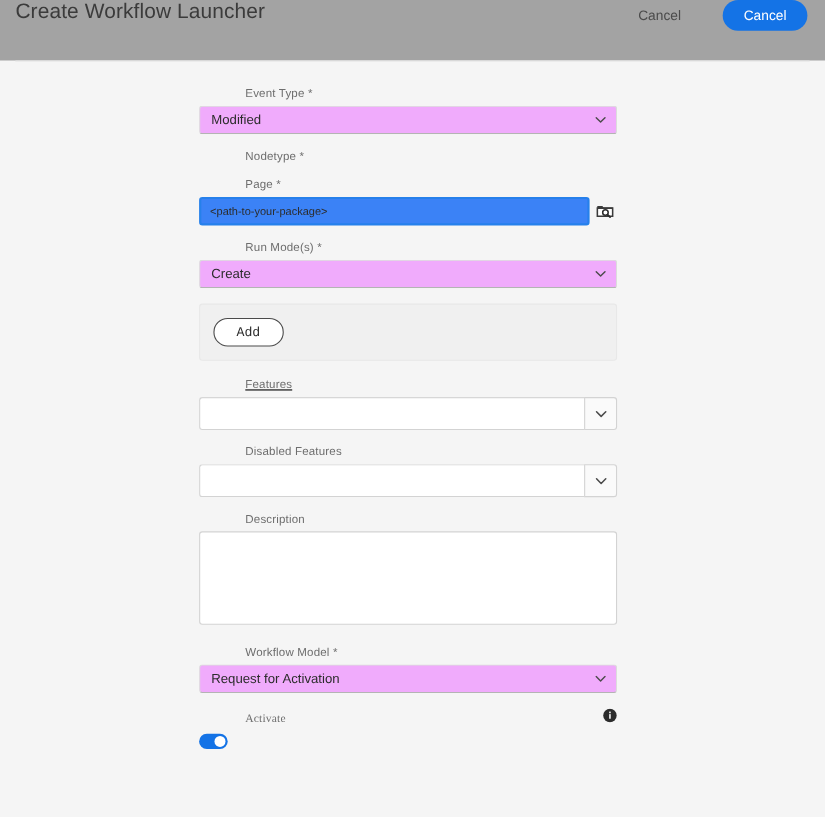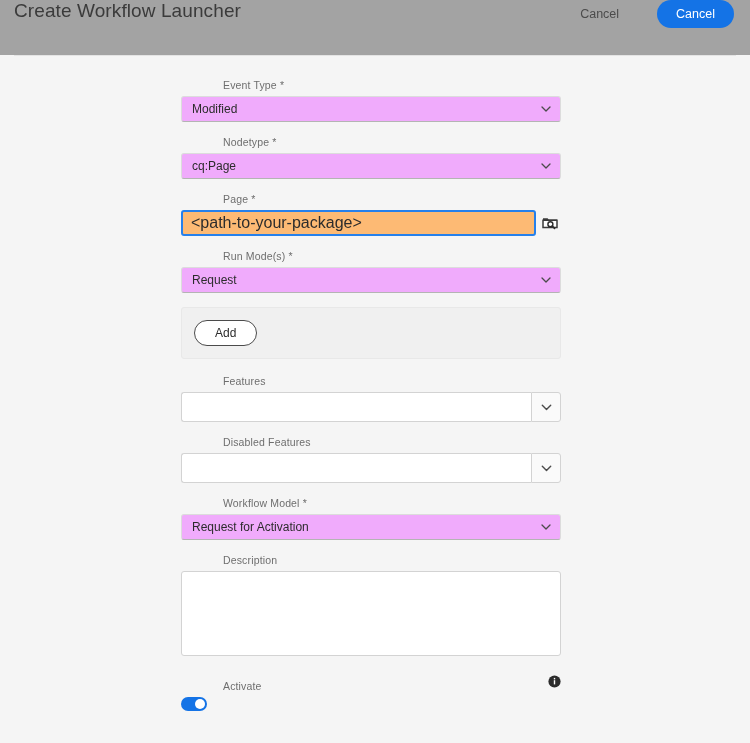--- a/index.html
+++ b/index.html
@@ -78,22 +78,23 @@
   .label {
     display: block;
     font-size: 10.5px;
     color: #6e6e6e;
     margin-bottom: 5px;
     letter-spacing: 0.15px;
     padding-left: 42px;
   }
   .label-row {
     display: flex;
-    align-items: flex-end;
+    align-items: center;
     margin-bottom: 5px;
+    font-family: Liberation Serif, serif;
   }
   .label-row .label { margin-bottom: 0; }
   .label-row .info-spacer { margin-left: auto; }
 
   
   .select {
     position: relative;
     width: 380px;
     height: 26px;
     background: #f0abfc;
@@ -111,26 +112,26 @@
     position: absolute;
     right: 9px; top: 50%;
     transform: translateY(-50%);
     line-height: 0;
   }
 
   
   .textfield {
     width: 380px;
     height: 26px;
-    background: #fdba74;
+    background: #3b82f6;
     border: 1px solid #d3d3d3;
     border-radius: 3px;
     padding: 0 9px;
     font-family: inherit;
-    font-size: 16px;
+    font-size: 10px;
     color: #2c2c2c;
     outline: none;
   }
   .textfield::placeholder { color: #2c2c2c; }
   .textfield.focused {
     border: 2px solid #2680eb;
     padding: 0 8px;
   }
 
   .path-row { display: flex; align-items: center; }
@@ -154,21 +155,21 @@
     border: 1px solid #e8e8e8;
     border-radius: 3px;
     padding: 12px;
     display: flex;
     align-items: center;
   }
   .btn-outline {
     background: #ffffff;
     border: 1.6px solid #4b4b4b;
     color: #2c2c2c;
-    font-family: Liberation Sans, sans-serif;
+    font-family: Liberation Mono, monospace;
     font-size: 12px;
     padding: 5px 20px;
     border-radius: 13px;
     cursor: pointer;
   }
 
   
   .combo {
     display: flex;
     width: 380px;
@@ -225,21 +226,21 @@
   }
   .switch .knob {
     position: absolute;
     width: 10px; height: 10px;
     border-radius: 50%;
     background: #ffffff;
     top: 2px; right: 2px;
   }
 
   .mt-lg { }
-  .mt-md { margin-top: 16px; }
+  .mt-md { margin-top: 16px; text-decoration: underline; }
 </style>
 </head>
 <body>
 
 <div class="page">
 
   <div class="header">
     <div class="header-title">Create Workflow Launcher</div>
     <div class="header-actions">
       <button class="btn-quiet">Cancel</button>
@@ -258,49 +259,41 @@
         <span class="chev">
           <svg width="10" height="6" viewBox="0 0 10 6">
                 <path d="M1 1l4 4 4-4" fill="none" stroke="#4b4b4b" stroke-width="1.3" stroke-linecap="round" stroke-linejoin="round"></path>
               </svg>
         </span>
       </div>
     </div>
 
     <div class="field">
       <span class="label">Nodetype *</span>
-      <div class="select">
-        <span>cq:Page</span>
-        <span class="chev">
-          <svg width="10" height="6" viewBox="0 0 10 6">
-                <path d="M1 1l4 4 4-4" fill="none" stroke="#4b4b4b" stroke-width="1.3" stroke-linecap="round" stroke-linejoin="round"></path>
-              </svg>
-        </span>
-      </div>
     </div>
 
     <div class="field">
       <span class="label">Page *</span>
       <div class="path-row">
         <input class="textfield focused" type="text" value="&lt;path-to-your-package&gt;" style="">
         <button class="icon-btn">
           <svg width="16" height="16" viewBox="0 0 16 16">
             <path d="M1 3.2h4.6l1.1 1.4H15v2.1H1z" fill="#3b3b3b"></path>
             <path d="M1 5.2h14v7.4H1z" fill="#ffffff" stroke="#3b3b3b" stroke-width="1.5"></path>
             <circle cx="8.4" cy="9.2" r="2.5" fill="none" stroke="#2c2c2c" stroke-width="1.4"></circle>
             <path d="M10.3 11.1l2.3 2.3" stroke="#2c2c2c" stroke-width="1.6" stroke-linecap="round"></path>
           </svg>
         </button>
       </div>
     </div>
 
     <div class="field">
       <span class="label">Run Mode(s) *</span>
       <div class="select">
-        <span>Request</span>
+        <span>Create</span>
         <span class="chev">
           <svg width="10" height="6" viewBox="0 0 10 6">
                 <path d="M1 1l4 4 4-4" fill="none" stroke="#4b4b4b" stroke-width="1.3" stroke-linecap="round" stroke-linejoin="round"></path>
               </svg>
         </span>
       </div>
     </div>
 
     <div class="field">
       <div class="panel">
@@ -325,35 +318,35 @@
       <div class="combo">
         <input type="text" value="" style="">
         <button class="combo-btn">
           <svg width="11" height="7" viewBox="0 0 11 7">
                 <path d="M1.3 1.3l4.2 4.2 4.2-4.2" fill="none" stroke="#4b4b4b" stroke-width="1.4" stroke-linecap="round" stroke-linejoin="round"></path>
               </svg>
         </button>
       </div>
     </div>
 
+    <div class="field">
+      <span class="label">Description</span>
+      <textarea class="textarea" style=""></textarea>
+    </div>
+
     <div class="field mt-lg">
       <span class="label">Workflow Model *</span>
       <div class="select">
         <span>Request for Activation</span>
         <span class="chev">
           <svg width="10" height="6" viewBox="0 0 10 6">
                 <path d="M1 1l4 4 4-4" fill="none" stroke="#4b4b4b" stroke-width="1.3" stroke-linecap="round" stroke-linejoin="round"></path>
               </svg>
         </span>
       </div>
-    </div>
-
-    <div class="field">
-      <span class="label">Description</span>
-      <textarea class="textarea" style=""></textarea>
     </div>
 
     <div class="field">
       <div class="label-row">
         <span class="label">Activate</span>
         <span class="info-spacer">
           <svg width="13" height="13" viewBox="0 0 13 13">
             <circle cx="6.5" cy="6.5" r="6.1" fill="#2c2c2c"></circle>
             <rect x="5.8" y="5.2" width="1.4" height="4.2" fill="#ffffff"></rect>
             <rect x="5.8" y="2.9" width="1.4" height="1.5" fill="#ffffff"></rect>

